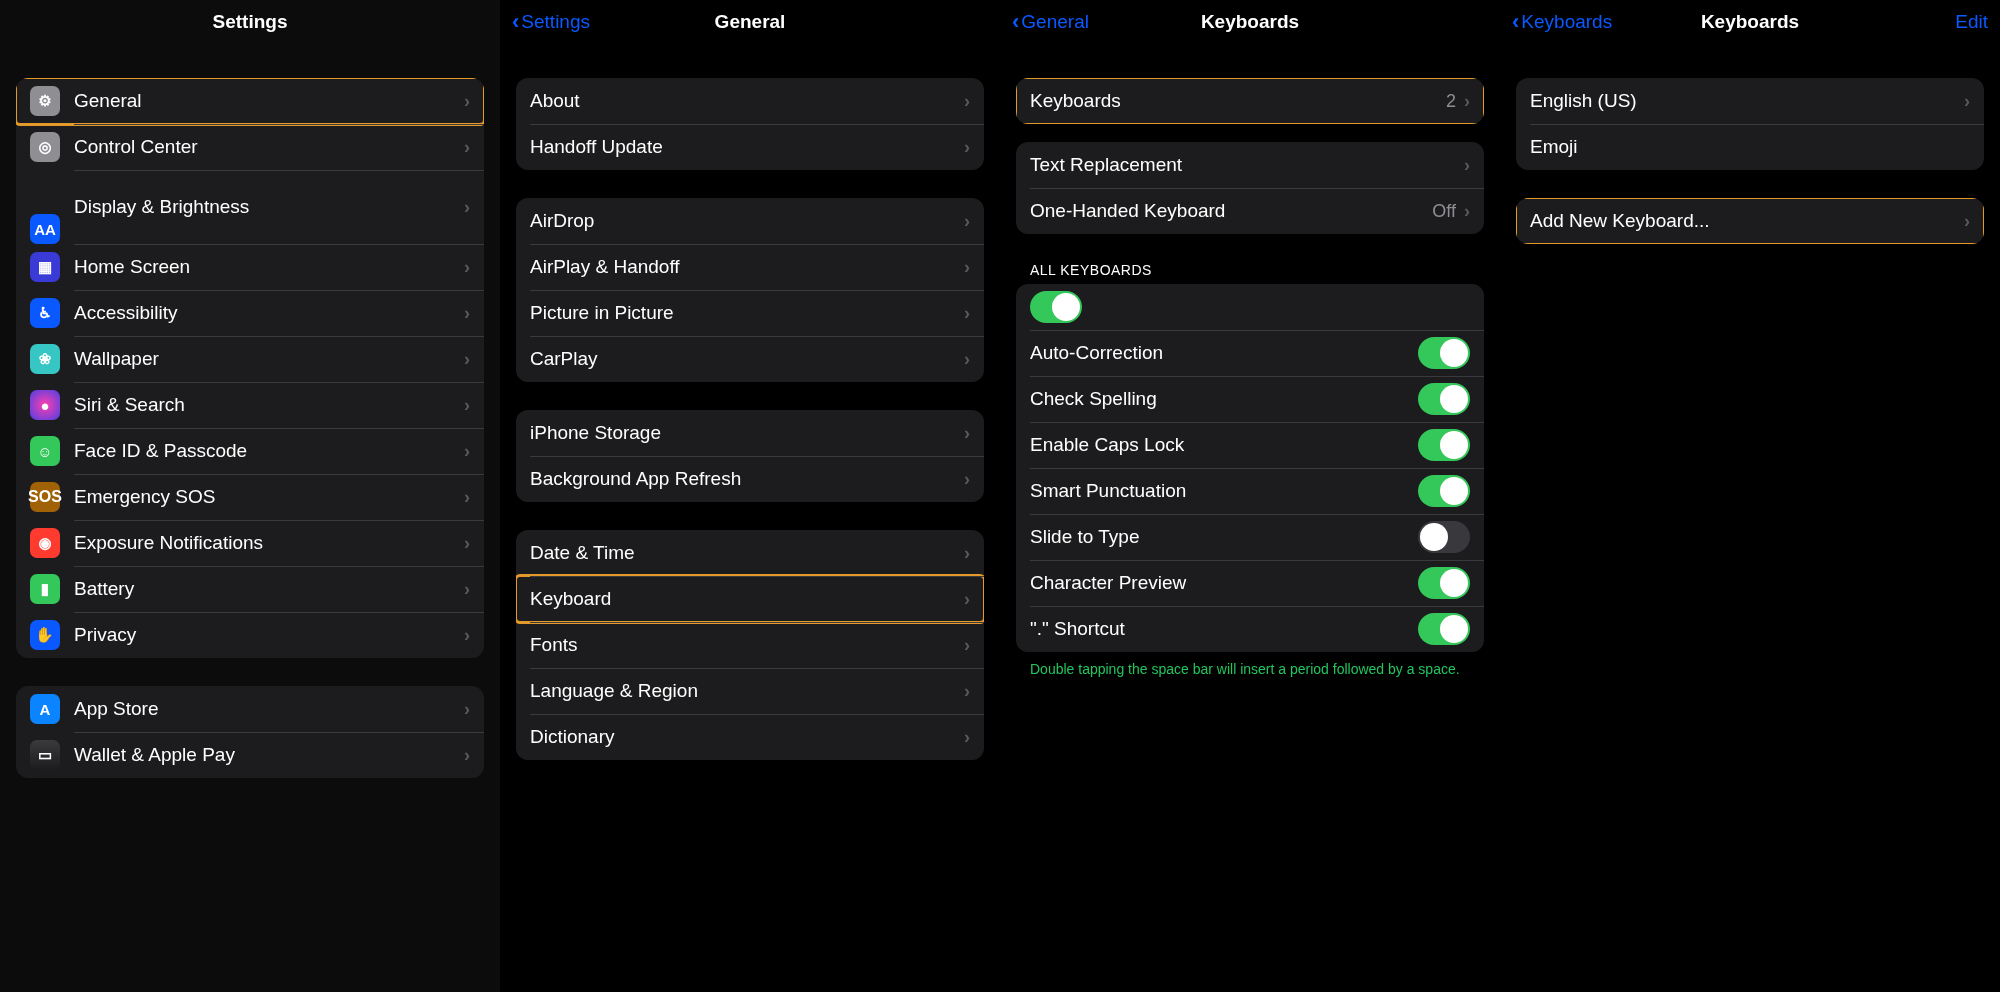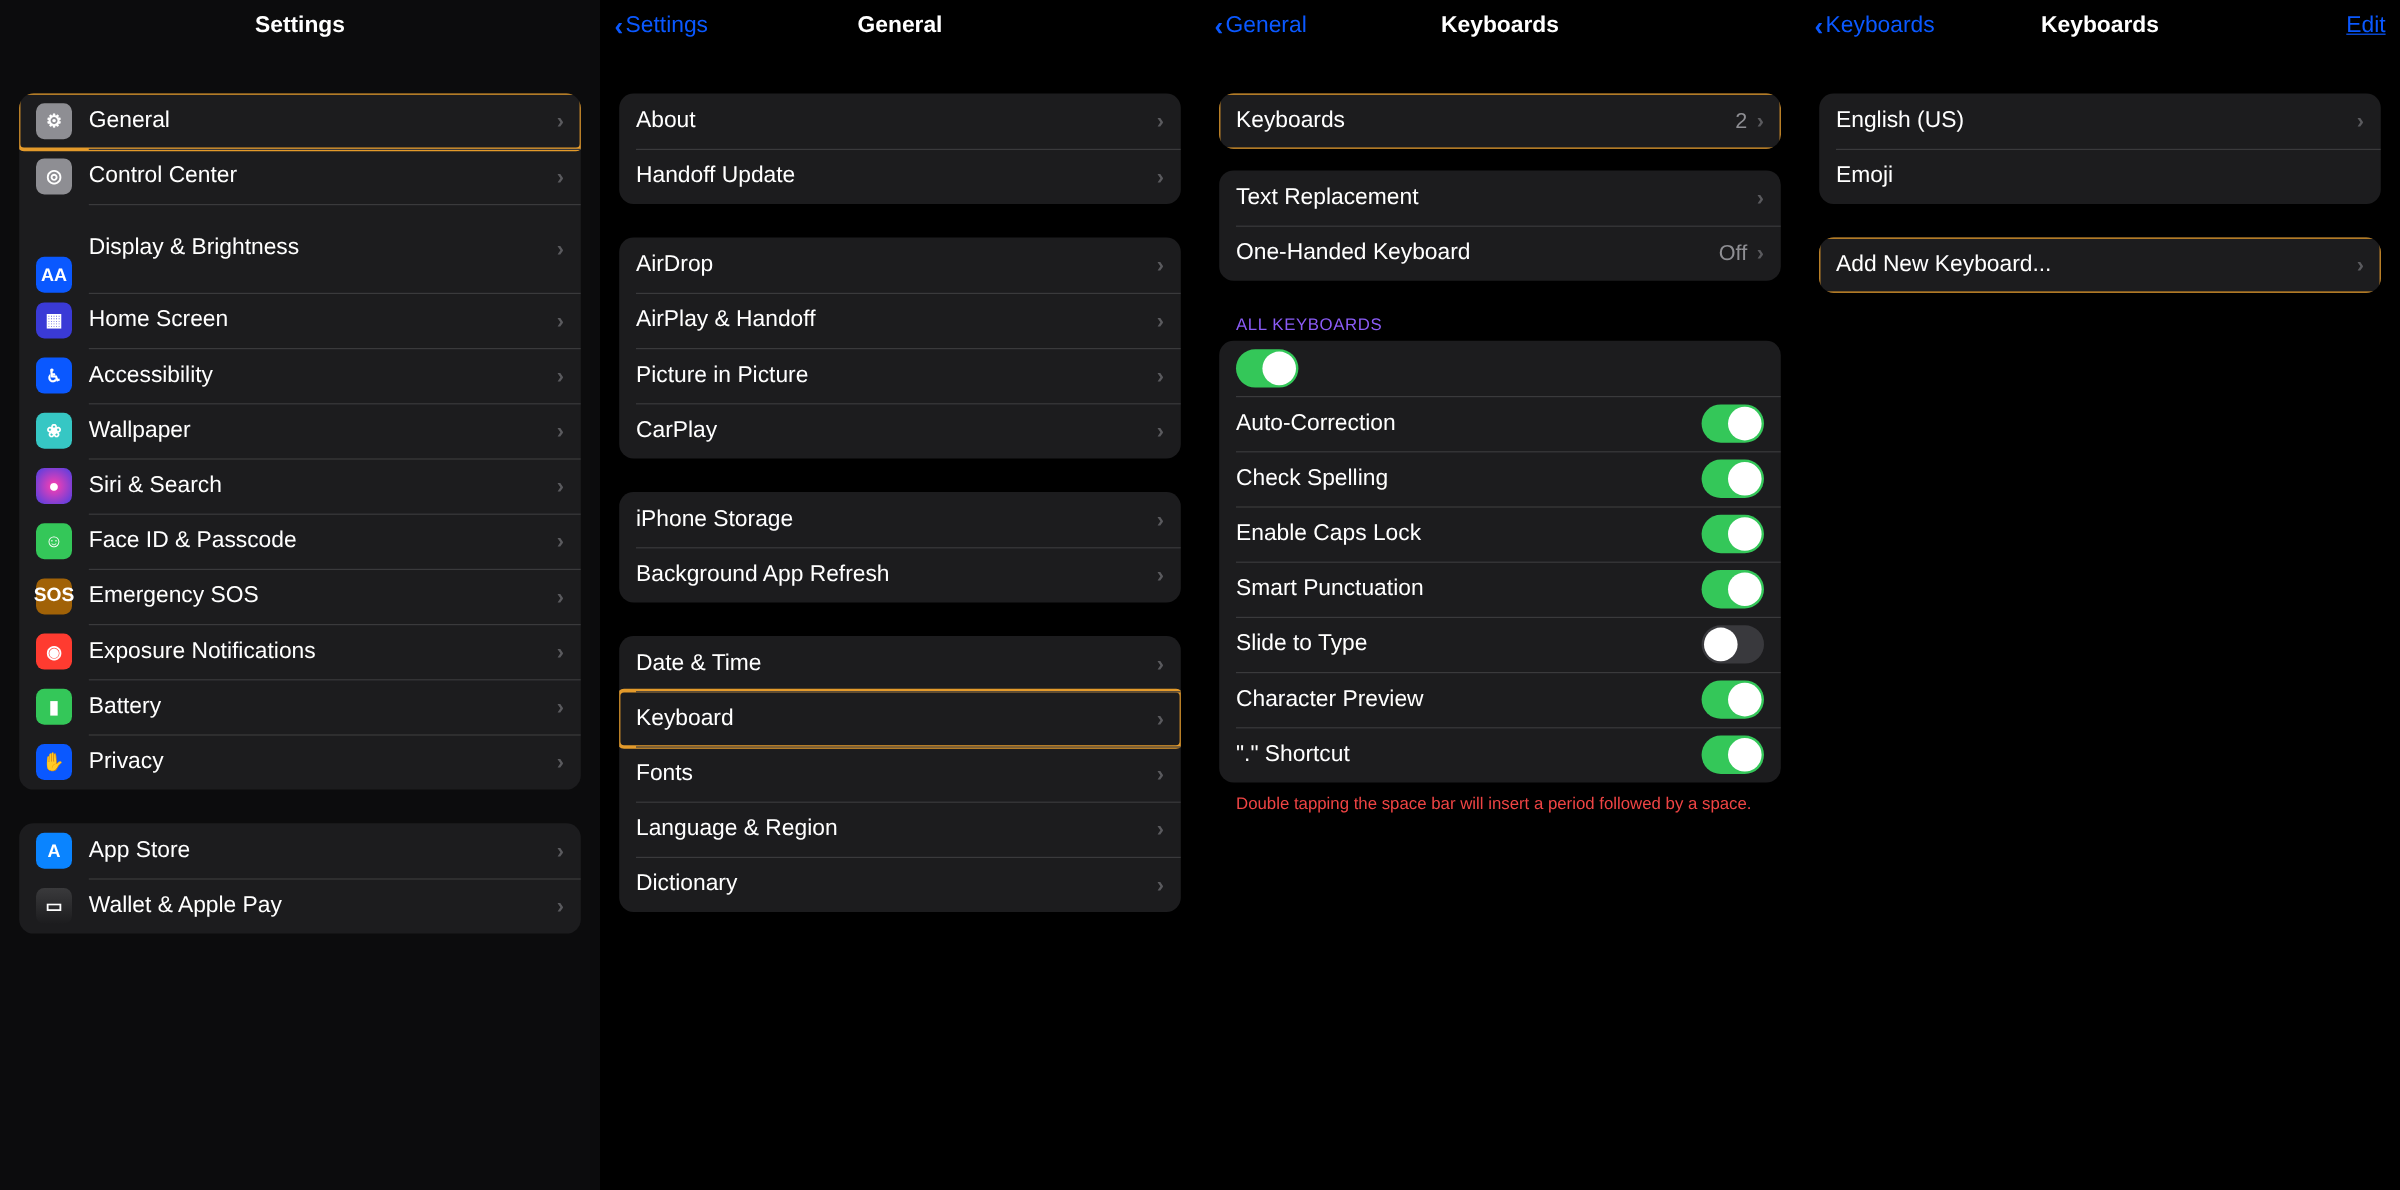--- a/index.html
+++ b/index.html
@@ -43,21 +43,20 @@
     transform: translateX(-50%);
     font-size: 19px;
     font-weight: 600;
     color: #fff;
   }
   .nav-title.center-only { width: 100%; text-align: center; left: 0; transform: none; }
   .nav-edit {
     color: #0a58ff;
     font-size: 19px;
     cursor: pointer;
-    text-decoration: underline;
   }
   .spacer-top { height: 34px; }
   .group {
     background: #1c1c1e;
     border-radius: 12px;
     margin: 0 12px 28px 12px;
     overflow: hidden;
   }
   .group.tight { margin-bottom: 18px; }
   .row {
@@ -120,27 +119,27 @@
     position: absolute;
     width: 28px;
     height: 28px;
     background: #fff;
     border-radius: 50%;
     top: 2px;
   }
   .toggle.on .knob { right: 2px; }
   .toggle.off .knob { left: 2px; }
   .section-header {
-    color: #8b5cf6;
+    color: #ffffff;
     font-size: 14px;
     letter-spacing: 0.5px;
     margin: 0 26px 6px 26px;
   }
   .section-footer {
-    color: #ef4444;
+    color: #22c55e;
     font-size: 14px;
     margin: -20px 26px 5px 26px;
     line-height: 1.3;
   }
   .highlight-row {
     outline: 3px solid #e39a2b;
     outline-offset: -1px;
     border-radius: 4px;
   }
   

